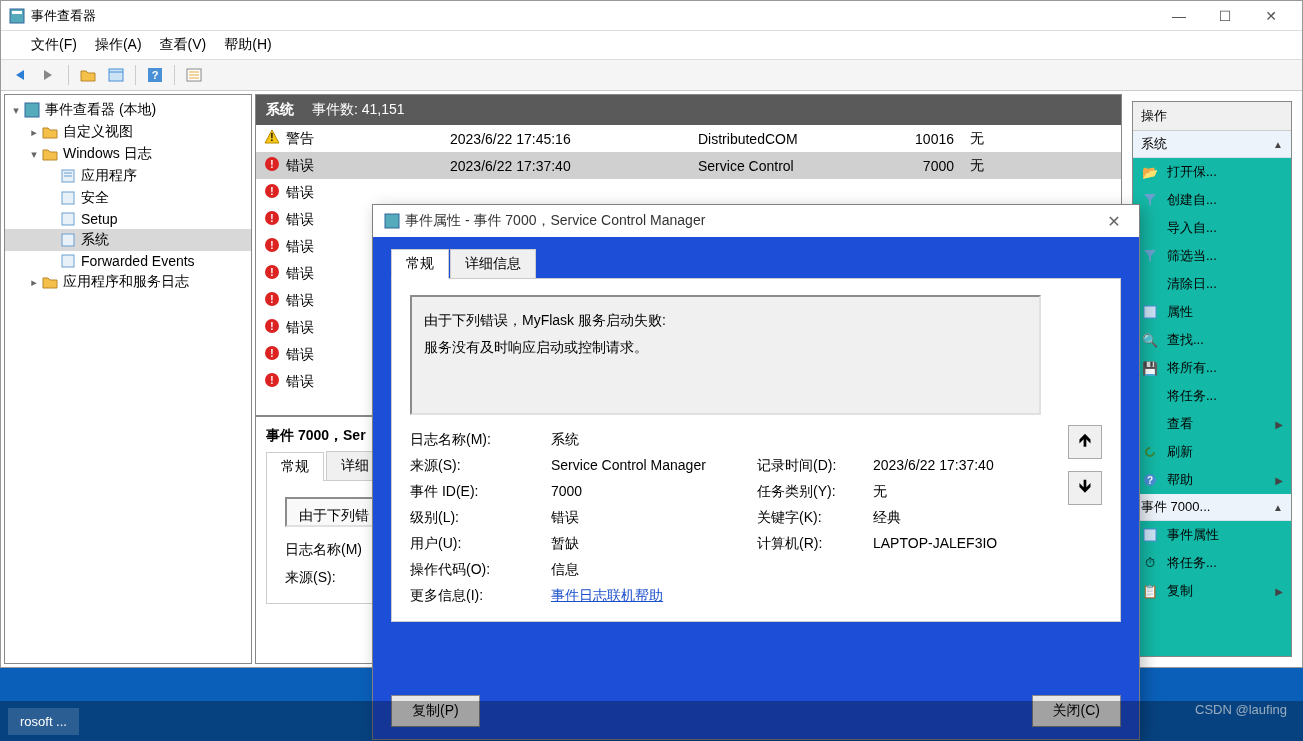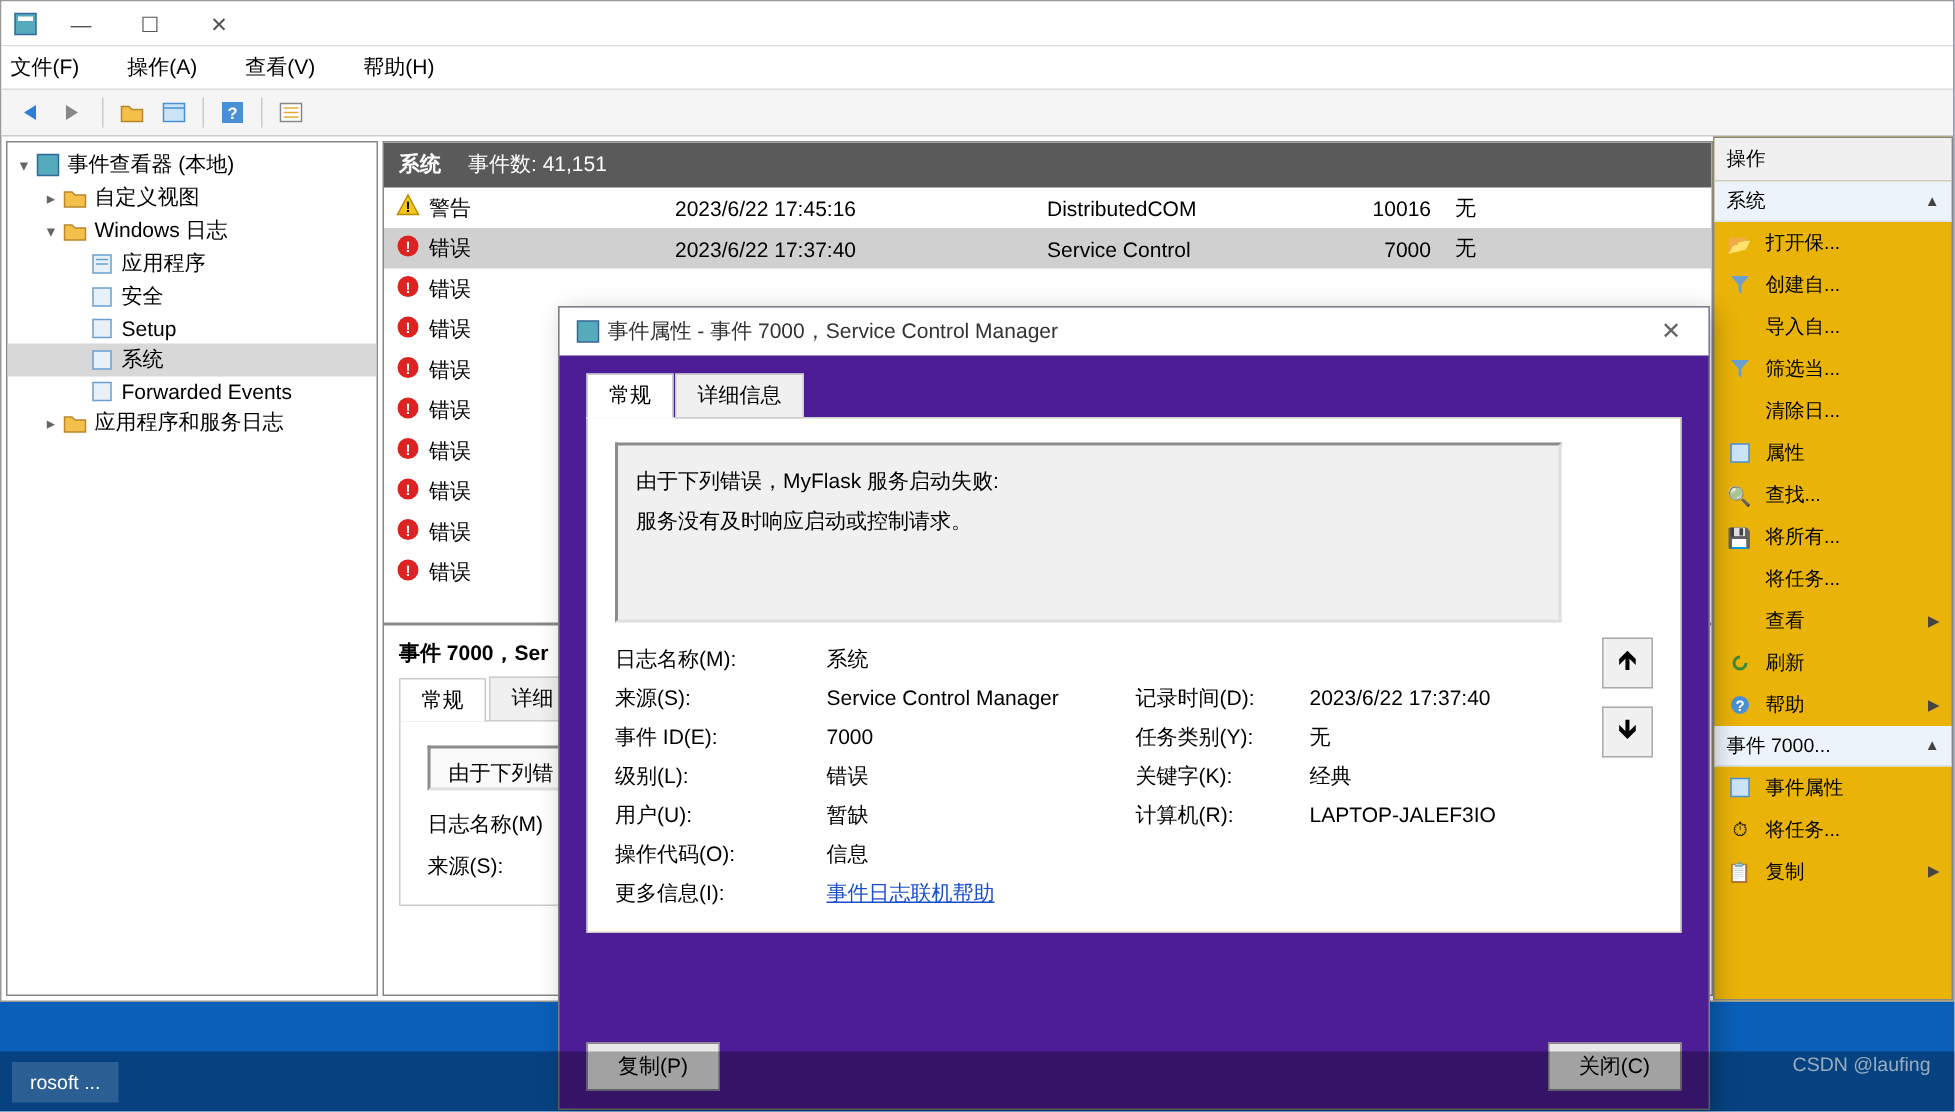--- a/index.html
+++ b/index.html
@@ -7,21 +7,21 @@
 
 .window { position: absolute; background: #fff; border: 1px solid #999; }
 .main-window { left: 0; top: 0; width: 1303px; height: 668px; background: #fff; }
 
 .titlebar { height: 30px; display: flex; align-items: center; padding: 0 8px; background: #fff; border-bottom: 1px solid #ddd; }
 .titlebar .icon { width: 16px; height: 16px; margin-right: 6px; }
 .titlebar .title { flex: 1; font-size: 13px; }
 .win-controls { display: flex; }
 .win-btn { width: 46px; height: 28px; display: flex; align-items: center; justify-content: center; font-size: 14px; color: #555; cursor: default; }
 
-.menubar { height: 28px; display: flex; align-items: center; padding: 0 0; font-size: 14px; gap: 20px; background: #fff; }
+.menubar { height: 28px; display: flex; align-items: center; padding: 0 24px; font-size: 14px; gap: 6px; background: #fff; }
 .menubar span { padding: 3px 6px; cursor: default; }
 
 .toolbar { height: 32px; display: flex; align-items: center; padding: 0 8px; gap: 4px; background: #f5f5f5; border-top: 1px solid #ddd; border-bottom: 1px solid #ccc; }
 .tbtn { width: 24px; height: 24px; display: flex; align-items: center; justify-content: center; border: 1px solid transparent; }
 .sep { width: 1px; height: 20px; background: #ccc; margin: 0 3px; }
 
 .content { display: flex; height: calc(100% - 90px); }
 
 .tree-panel { width: 248px; border: 1px solid #888; margin: 3px; background: #fff; overflow: auto; padding: 4px 0; }
 .tree-item { display: flex; align-items: center; padding: 2px 4px; font-size: 14px; cursor: default; white-space: nowrap; }
@@ -42,28 +42,28 @@
 .c-source { width: 206px; }
 .c-id { width: 66px; text-align: right; justify-content: flex-end; }
 .c-task { width: 140px; }
 
 .detail-panel { border-top: 2px solid #888; flex: 1; padding: 10px; overflow: auto; }
 .detail-title { font-size: 14px; font-weight: bold; padding-bottom: 6px; }
 .tabs { display: flex; font-size: 14px; border-bottom: 1px solid #ccc; }
 .tab { padding: 5px 14px; border: 1px solid #ccc; border-bottom: none; background: #f0f0f0; margin-right: 2px; cursor: default; }
 .tab.active { background: #fff; position: relative; top: 1px; }
 
-.actions-panel { width: 160px; border: 1px solid #888; margin: 0; background: #eab308; display: flex; flex-direction: column; }
+.actions-panel { width: 160px; border: 1px solid #888; margin: 10px; background: #14b8a6; display: flex; flex-direction: column; }
 .actions-header { background: #f0f0f0; padding: 5px 8px; font-size: 13px; border-bottom: 1px solid #ccc; }
 .actions-section { background: #edf3fa; padding: 4px 8px; font-size: 13px; display: flex; justify-content: space-between; align-items: center; border-bottom: 1px solid #d8e0ea; }
 .action-item { display: flex; align-items: center; gap: 8px; padding: 5px 8px; font-size: 13px; cursor: default; }
 .action-icon { width: 18px; height: 16px; display: flex; align-items: center; justify-content: center; }
 .arrow-right { font-size: 10px; color: #444; }
 
-.dialog { position: absolute; left: 372px; top: 204px; width: 768px; height: 536px; background: #4c1d95; border: 1px solid #818181; box-shadow: 4px 4px 15px rgba(0,0,0,0.25); }
+.dialog { position: absolute; left: 372px; top: 204px; width: 768px; height: 536px; background: #1d4ed8; border: 1px solid #818181; box-shadow: 4px 4px 15px rgba(0,0,0,0.25); }
 .dlg-titlebar { height: 32px; display: flex; align-items: center; padding: 0 10px; background: #fff; }
 .dlg-title { flex: 1; font-size: 14px; color: #333; }
 .dlg-close { width: 30px; text-align: center; font-size: 16px; color: #666; cursor: default; }
 .dlg-body { padding: 12px 18px; }
 .dlg-tabs { display: flex; font-size: 14px; }
 .dlg-tab { padding: 5px 14px; border: 1px solid #ccc; background: #f0f0f0; margin-right: 1px; cursor: default; }
 .dlg-tab.active { background: #fff; border-bottom-color: #fff; position: relative; z-index: 1; }
 .dlg-panel { border: 1px solid #ccc; background: #fff; padding: 16px 18px; margin-top: -1px; }
 .desc-box { border: 2px inset #e0e0e0; background: #f0f0f0; padding: 10px 12px; font-size: 14px; line-height: 1.9; height: 120px; }
 .info-grid { display: grid; grid-template-columns: 135px 200px 110px 1fr; font-size: 14px; gap: 8px 6px; margin-top: 16px; }
@@ -81,20 +81,21 @@
 
 <div class="window main-window">
 
   <div class="titlebar">
     <span class="icon">
       <svg width="16" height="16">
           <rect x="1" y="1" width="14" height="14" fill="#5ab" stroke="#369"></rect>
           <rect x="3" y="3" width="10" height="3" fill="#fff"></rect>
         </svg>
     </span>
+    <span class="title">事件查看器</span>
     <div class="win-controls">
       <div class="win-btn">—</div>
       <div class="win-btn">☐</div>
       <div class="win-btn">✕</div>
     </div>
   </div>
 
   <div class="menubar">
     <span>文件(F)</span>
     <span>操作(A)</span>

